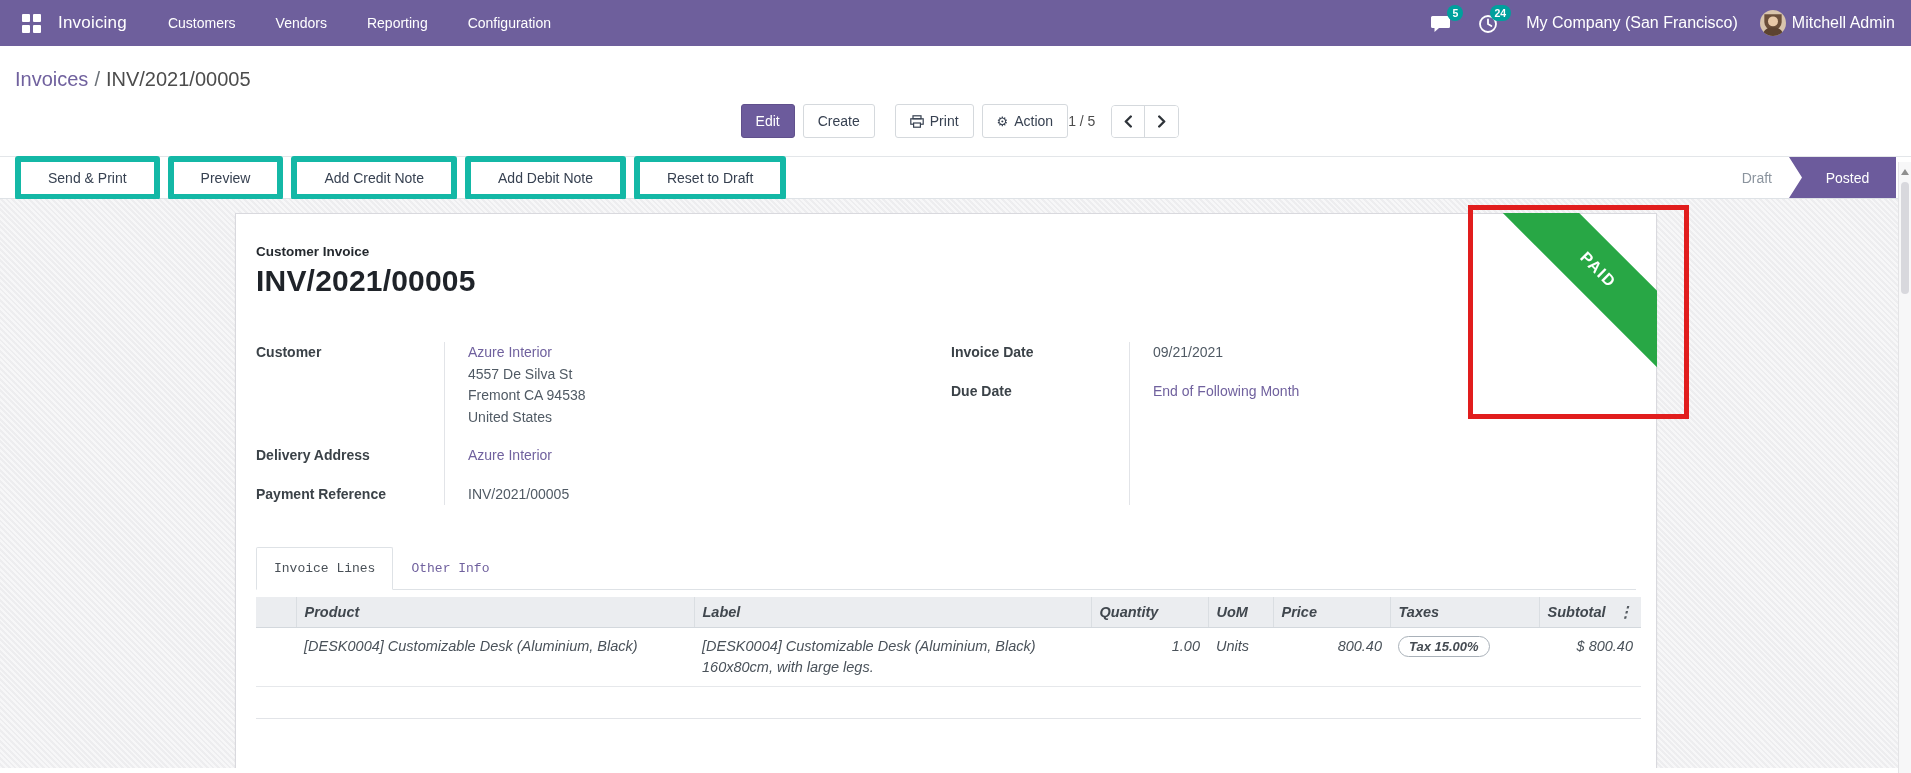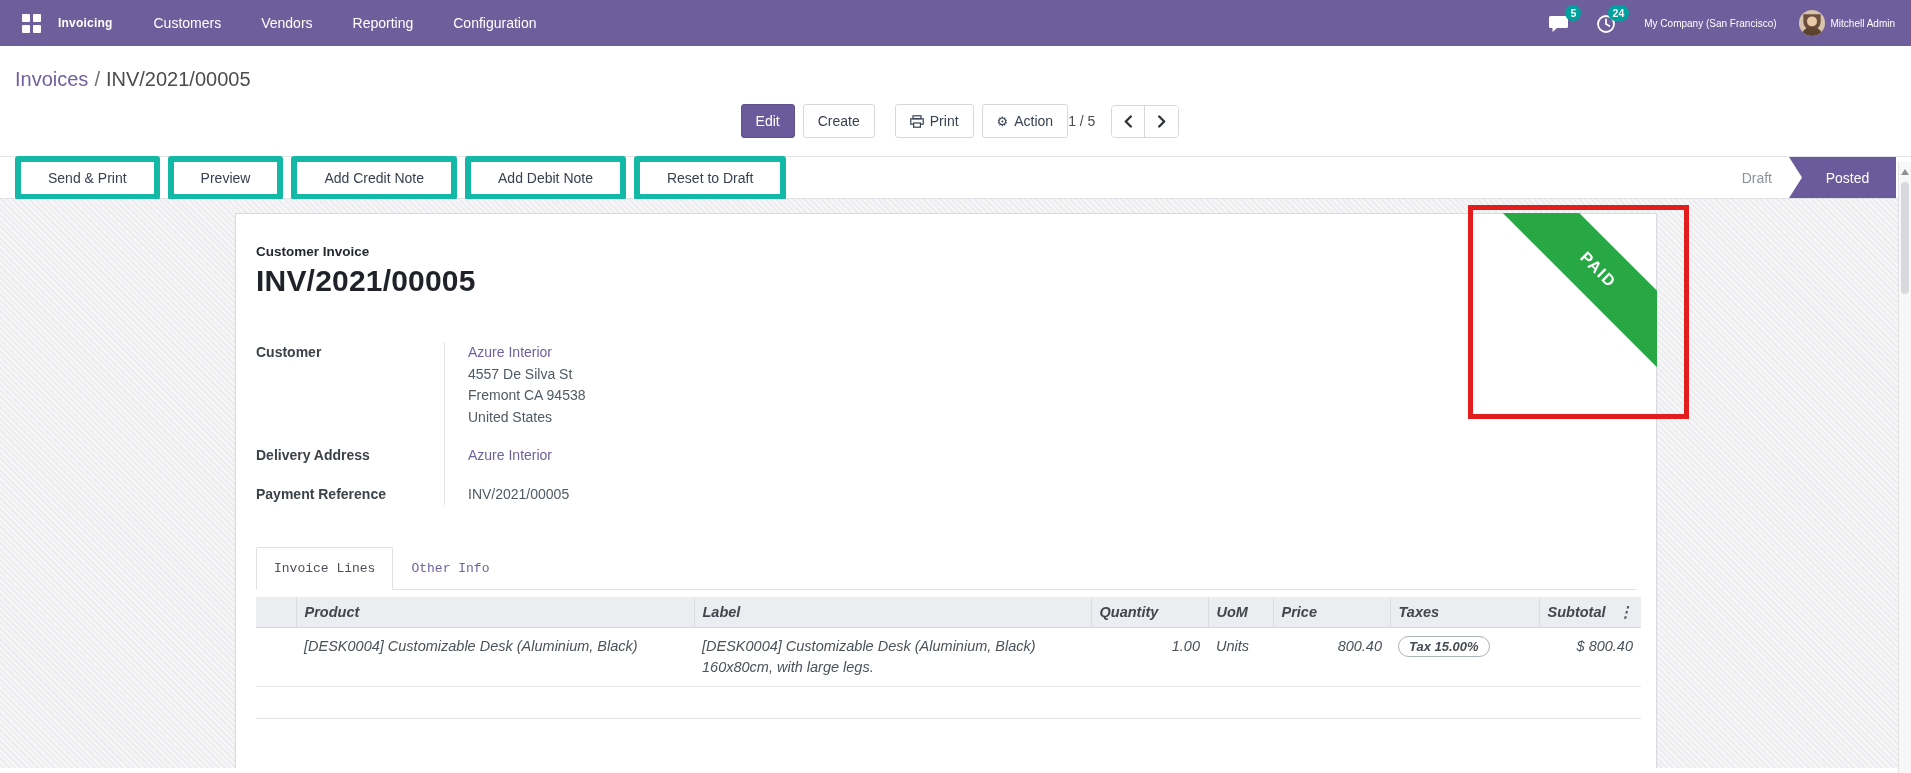--- a/index.html
+++ b/index.html
@@ -6,28 +6,28 @@
   html,body { width:1911px; height:773px; overflow:hidden;
     font-family:"Liberation Sans", sans-serif; background:#fff; color:#4c4c4c; }
 
   
   .navbar { height:46px; background:#6e5f9c; display:flex; align-items:center;
     justify-content:space-between; padding:0 16px; color:#fff; }
   .nav-left { display:flex; align-items:center; }
   .apps-toggle { width:30px; height:30px; display:flex; align-items:center; justify-content:center; cursor:pointer; }
   .apps-grid { display:grid; grid-template-columns:8px 8px; grid-template-rows:8px 8px; gap:3px; }
   .apps-grid span { background:#fff; border-radius:1px; }
-  .brand { font-size:12px; font-weight:700; margin:0 26px 0 12px; letter-spacing:.2px; cursor:pointer; }
+  .brand { font-size:17px; font-weight:400; margin:0 26px 0 12px; letter-spacing:.2px; cursor:pointer; }
   .menu { display:flex; gap:10px; }
   .menu-item { font-size:14px; padding:8px 15px; border-radius:3px; cursor:pointer; }
   .nav-right { display:flex; align-items:center; gap:22px; }
   .systray-icon { position:relative; width:26px; height:22px; display:flex; align-items:flex-end; cursor:pointer; }
   .badge { position:absolute; top:-7px; right:-7px; background:#00a09d; color:#fff;
     font-size:10.5px; font-weight:bold; line-height:1; padding:2.5px 5px; border-radius:9px; }
-  .company-name, .user-name { font-size:10px; cursor:pointer; white-space:nowrap;text-align:center; }
+  .company-name, .user-name { font-size:16px; cursor:pointer; white-space:nowrap;text-align:center; }
   .avatar { width:26px; height:26px; border-radius:50%; overflow:hidden; flex:0 0 auto;
     margin-right:-14px; cursor:pointer; }
   .user-wrap { display:flex; align-items:center; gap:20px; }
 
   
   .control-panel { padding:22px 6px 18px 15px; border-bottom:1px solid #e3e6e9; background:#fff; }
   .breadcrumb { font-size:20px; margin-bottom:13px; color:#4c4c4c; }
   .breadcrumb .bc-link { color:#70619e; cursor:pointer; }
   .bc-sep { margin:0 6px; color:#6b7178; }
   .cp-row { display:flex; align-items:center; justify-content:center; }
@@ -242,20 +242,30 @@
           <span class="frow-label mb1">Delivery Address</span>
           <span class="frow-label">Payment Reference</span>
         </div>
         <div class="fvalues">
           <span class="frow-value link">Azure Interior</span>
           <span class="frow-value">4557 De Silva St</span>
           <span class="frow-value">Fremont CA 94538</span>
           <span class="frow-value mb">United States</span>
           <span class="frow-value link mb1">Azure Interior</span>
           <span class="frow-value">INV/2021/00005</span>
+        </div>
+      </div>
+      <div class="fgroup fgroup-right">
+        <div class="flabels">
+          <span class="frow-label mb1">Invoice Date</span>
+          <span class="frow-label">Due Date</span>
+        </div>
+        <div class="fvalues">
+          <span class="frow-value mb1">09/21/2021</span>
+          <span class="frow-value link">End of Following Month</span>
         </div>
       </div>
     </div>
 
     <div class="tab-bar">
       <span class="tab tab-active">Invoice Lines</span>
       <span class="tab tab-inactive">Other Info</span>
     </div>
 
     <table class="lines">

